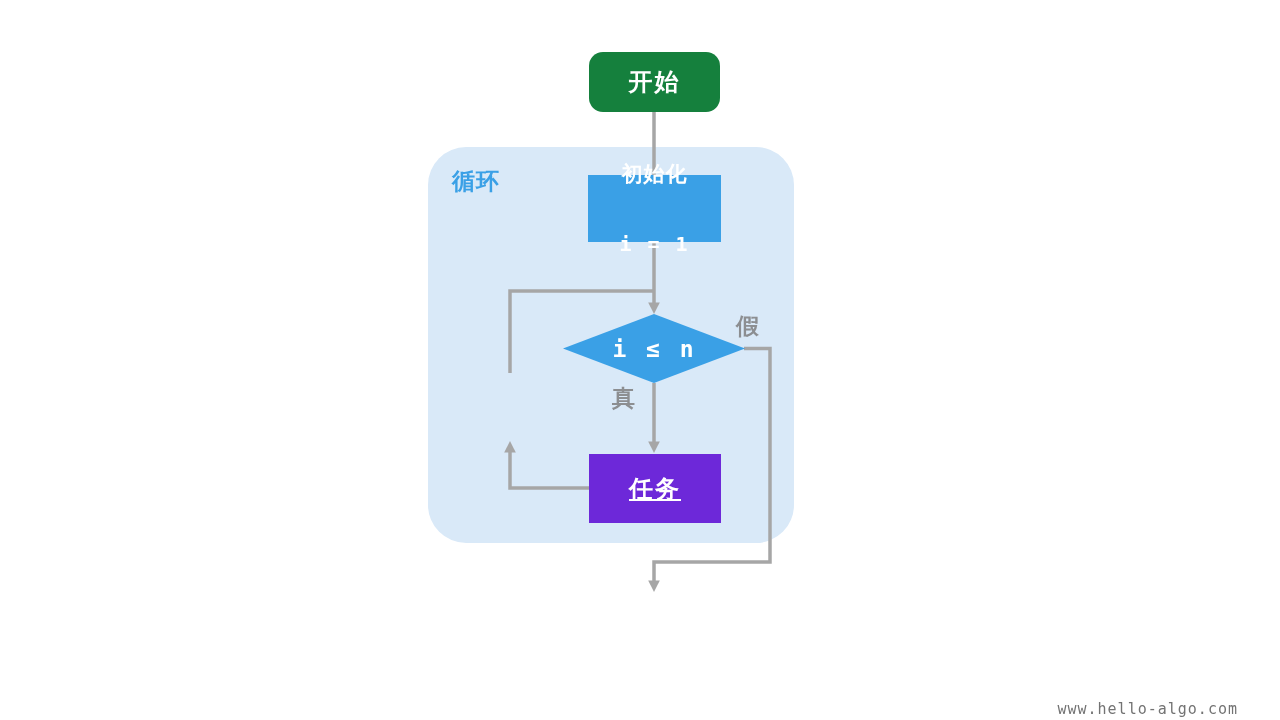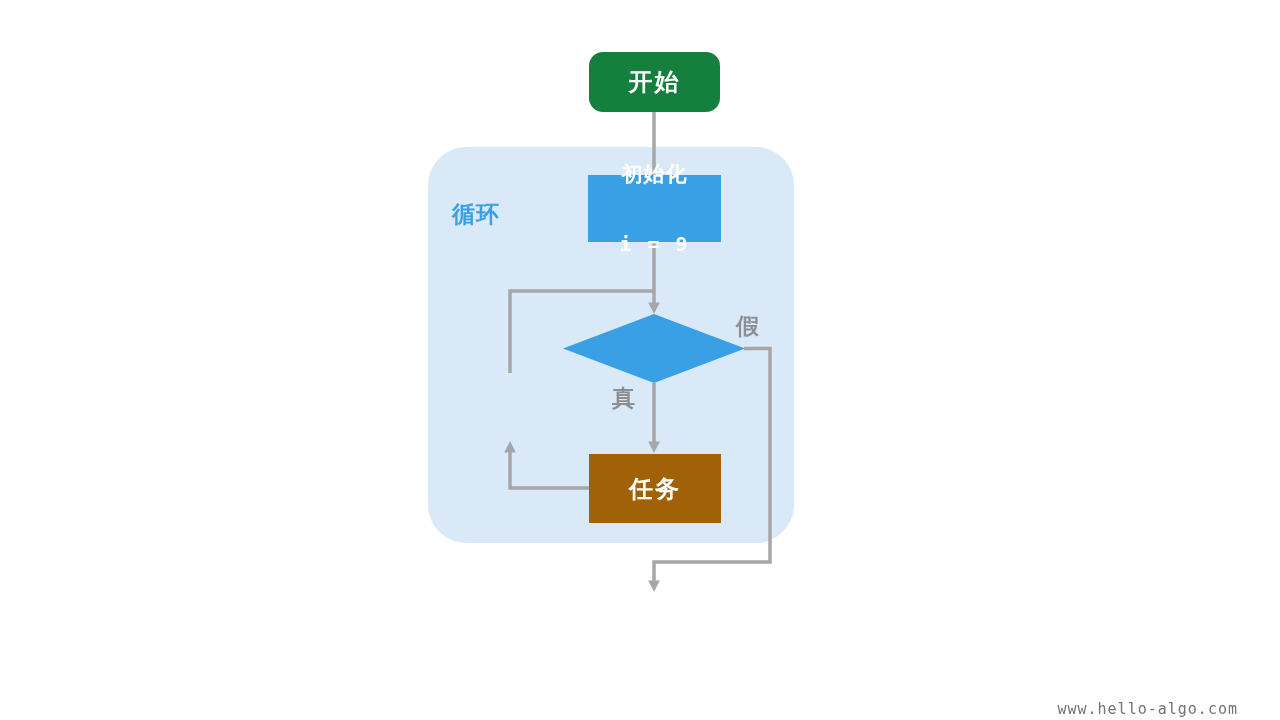--- a/index.html
+++ b/index.html
@@ -9,33 +9,33 @@
     font-family:"Liberation Sans","DejaVu Sans",sans-serif;
   }
   .stage{position:absolute;inset:0;width:1280px;height:720px;}
 
   .loop-container{
     position:absolute;left:428px;top:147px;width:366px;height:396px;
     background:#d9e9f8;border-radius:38px;z-index:1;
   }
   .loop-label{
     position:absolute;left:452px;top:166px;z-index:4;
-    color:#3aa0e6;font-size:23px;font-weight:bold;letter-spacing:1px;margin-top:33px;
+    color:#3aa0e6;font-size:23px;font-weight:bold;letter-spacing:1px;
   }
 
   svg.connectors{position:absolute;left:0;top:0;z-index:2;}
 
   .node{
     position:absolute;z-index:3;
     display:flex;flex-direction:column;align-items:center;justify-content:center;
     color:#ffffff;font-weight:bold;text-align:center;
   }
   .terminal{background:#15803d;border-radius:14px;font-size:24px;letter-spacing:2px;}
   .process-blue{background:#3aa0e6;font-size:21px;line-height:1.3;letter-spacing:1px;gap:44px;}
-  .task-green{background:#a16207;font-size:24px;letter-spacing:2px;}
+  .task-green{background:#6d28d9;font-size:24px;letter-spacing:2px;text-decoration:underline;}
   .code{
     font-family:"DejaVu Sans Mono","Liberation Mono",monospace;
     font-size:20px;letter-spacing:2px;font-weight:bold;
   }
 
   .node-start{left:589px;top:52px;width:131px;height:60px;}
   .node-init{left:588px;top:175px;width:133px;height:67px;}
   .node-update{left:443px;top:373px;width:133px;height:67px;}
   .node-task{left:589px;top:454px;width:132px;height:69px;}
   .node-end{left:589px;top:592px;width:131px;height:61px;}
@@ -88,23 +88,26 @@
 
     <polygon points="654,314 745,348.5 654,383 563,348.5" fill="#3aa0e6"></polygon>
   </svg>
 
   <div class="node terminal node-start">
     <span>开始</span>
   </div>
 
   <div class="node process-blue node-init">
     <span>初始化</span>
-    <span class="code">i = 9</span>
+    <span class="code">i = 1</span>
   </div>
 
+  <div class="diamond-text">
+    <span>i ≤ n</span>
+  </div>
 
 
   <div class="node task-green node-task">
     <span>任务</span>
   </div>
 
 
   <div class="edge-label label-true">真</div>
   <div class="edge-label label-false">假</div>
 

